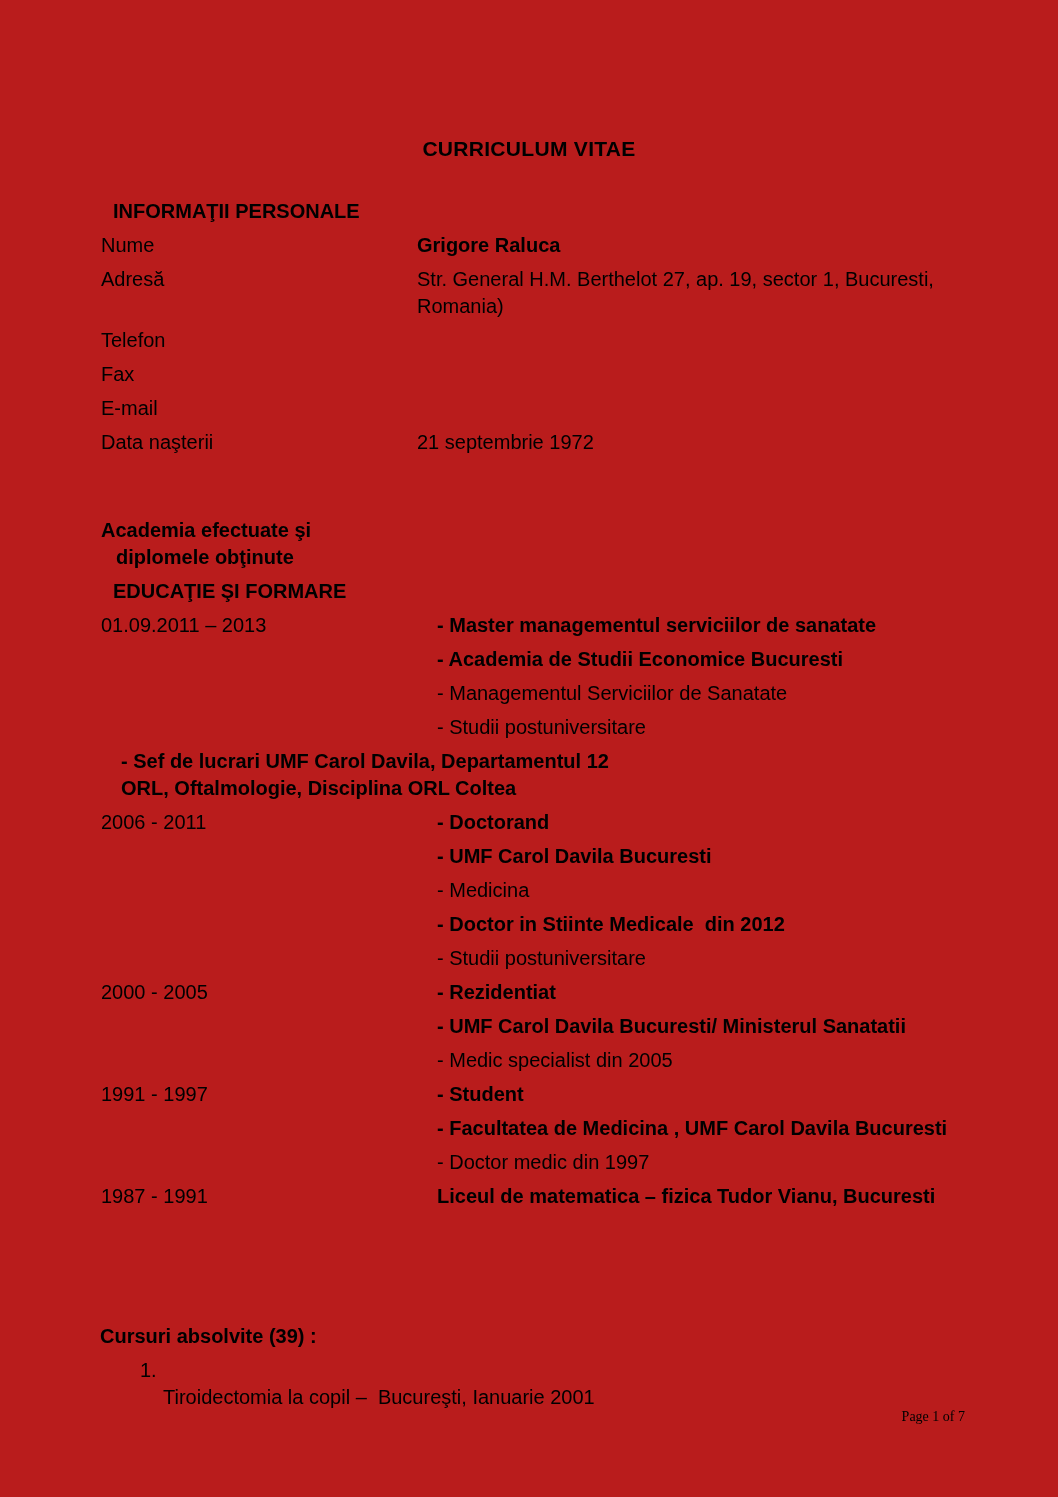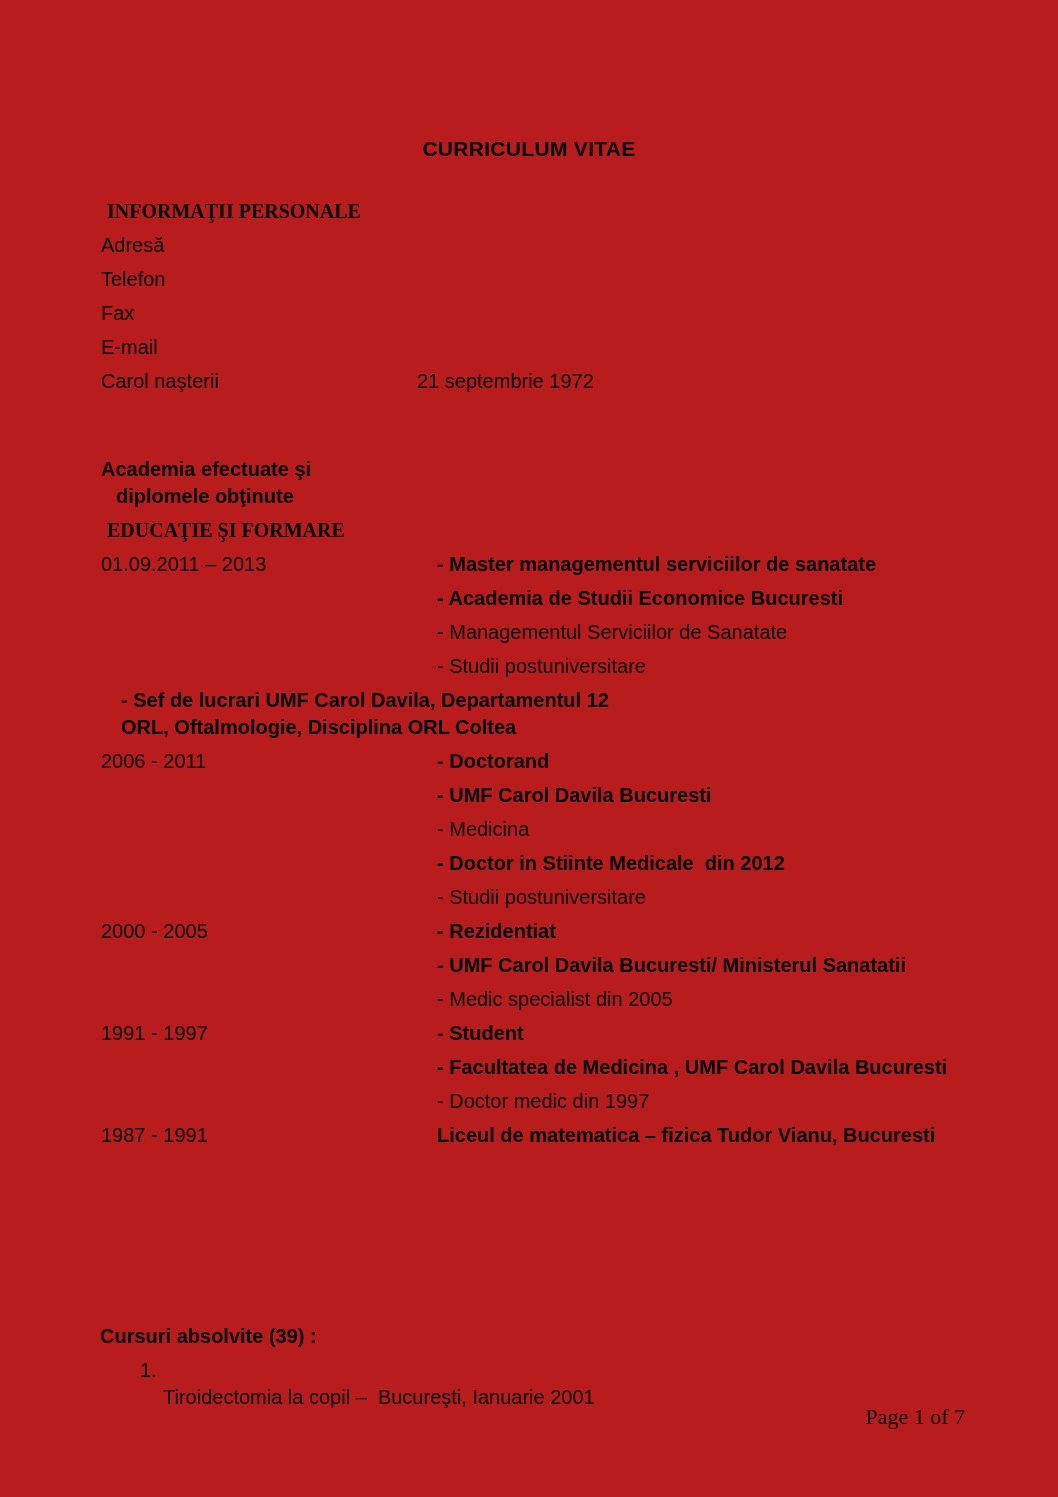--- a/index.html
+++ b/index.html
@@ -24,21 +24,21 @@
     line-height: 29px;
     letter-spacing: 0.3px;
   }
   .content {
     position: absolute;
     left: 101px;
     top: 198px;
     width: 880px;
   }
   .b { font-weight: bold; }
-  .section-title { font-weight: bold; line-height: 27px; margin: 0 0 7px 6px; font-family: Liberation Serif, serif; }
+  .section-title { font-weight: bold; line-height: 27px; margin: 0 0 7px 12px; }
   .row { display: flex; align-items: flex-start; }
   .label {
     width: 316px;
     flex: 0 0 316px;
     line-height: 27px;
     margin: 0 0 7px 0;
     white-space: pre-wrap;
   }
   .value {
     width: 540px;
@@ -59,53 +59,58 @@
   }
   .courses-heading { font-weight: bold; line-height: 27px; margin: 0 0 7px 7px; }
   .course-item { display: flex; padding-left: 47px; line-height: 27px; margin: 0 0 7px 0; }
   .course-item .num { width: 23px; flex: 0 0 23px; }
   .course-item .txt { white-space: pre-wrap; margin-top: 27px; }
   .footer {
     position: absolute;
     top: 1403px;
     right: 93px;
     font-family: "Liberation Serif", serif;
-    font-size: 22px;
+    font-size: 14px;
     line-height: 27px;
   }
 </style>
 </head>
 <body>
 
 <div class="page">
 
   <div class="doc-title">CURRICULUM VITAE</div>
 
   <div class="content">
 
     <div class="section-title">INFORMAŢII PERSONALE</div>
 
     <div>
         <div class="row">
+          <div class="label">Nume</div>
+          <div class="value b">Grigore Raluca</div>
+        </div>
+        <div class="row">
           <div class="label">Adresă</div>
+          <div class="value">Str. General H.M. Berthelot 27, ap. 19, sector 1, Bucuresti, Romania)</div>
         </div>
         <div class="row">
           <div class="label">Telefon</div>
           <div class="value"></div>
         </div>
         <div class="row">
           <div class="label">Fax</div>
           <div class="value"></div>
         </div>
         <div class="row">
           <div class="label">E-mail</div>
           <div class="value"></div>
         </div>
         <div class="row">
-          <div class="label">Carol naşterii</div>
+          <div class="label">Data naşterii</div>
           <div class="value">21 septembrie 1972</div>
         </div>
       </div>
 
     <div class="studies-block">
       <div class="studies-heading">Academia efectuate şi</div>
       <div class="studies-heading-2">diplomele obţinute</div>
       <div class="section-title">EDUCAŢIE ŞI FORMARE</div>
       <div>
           <div class="row">

